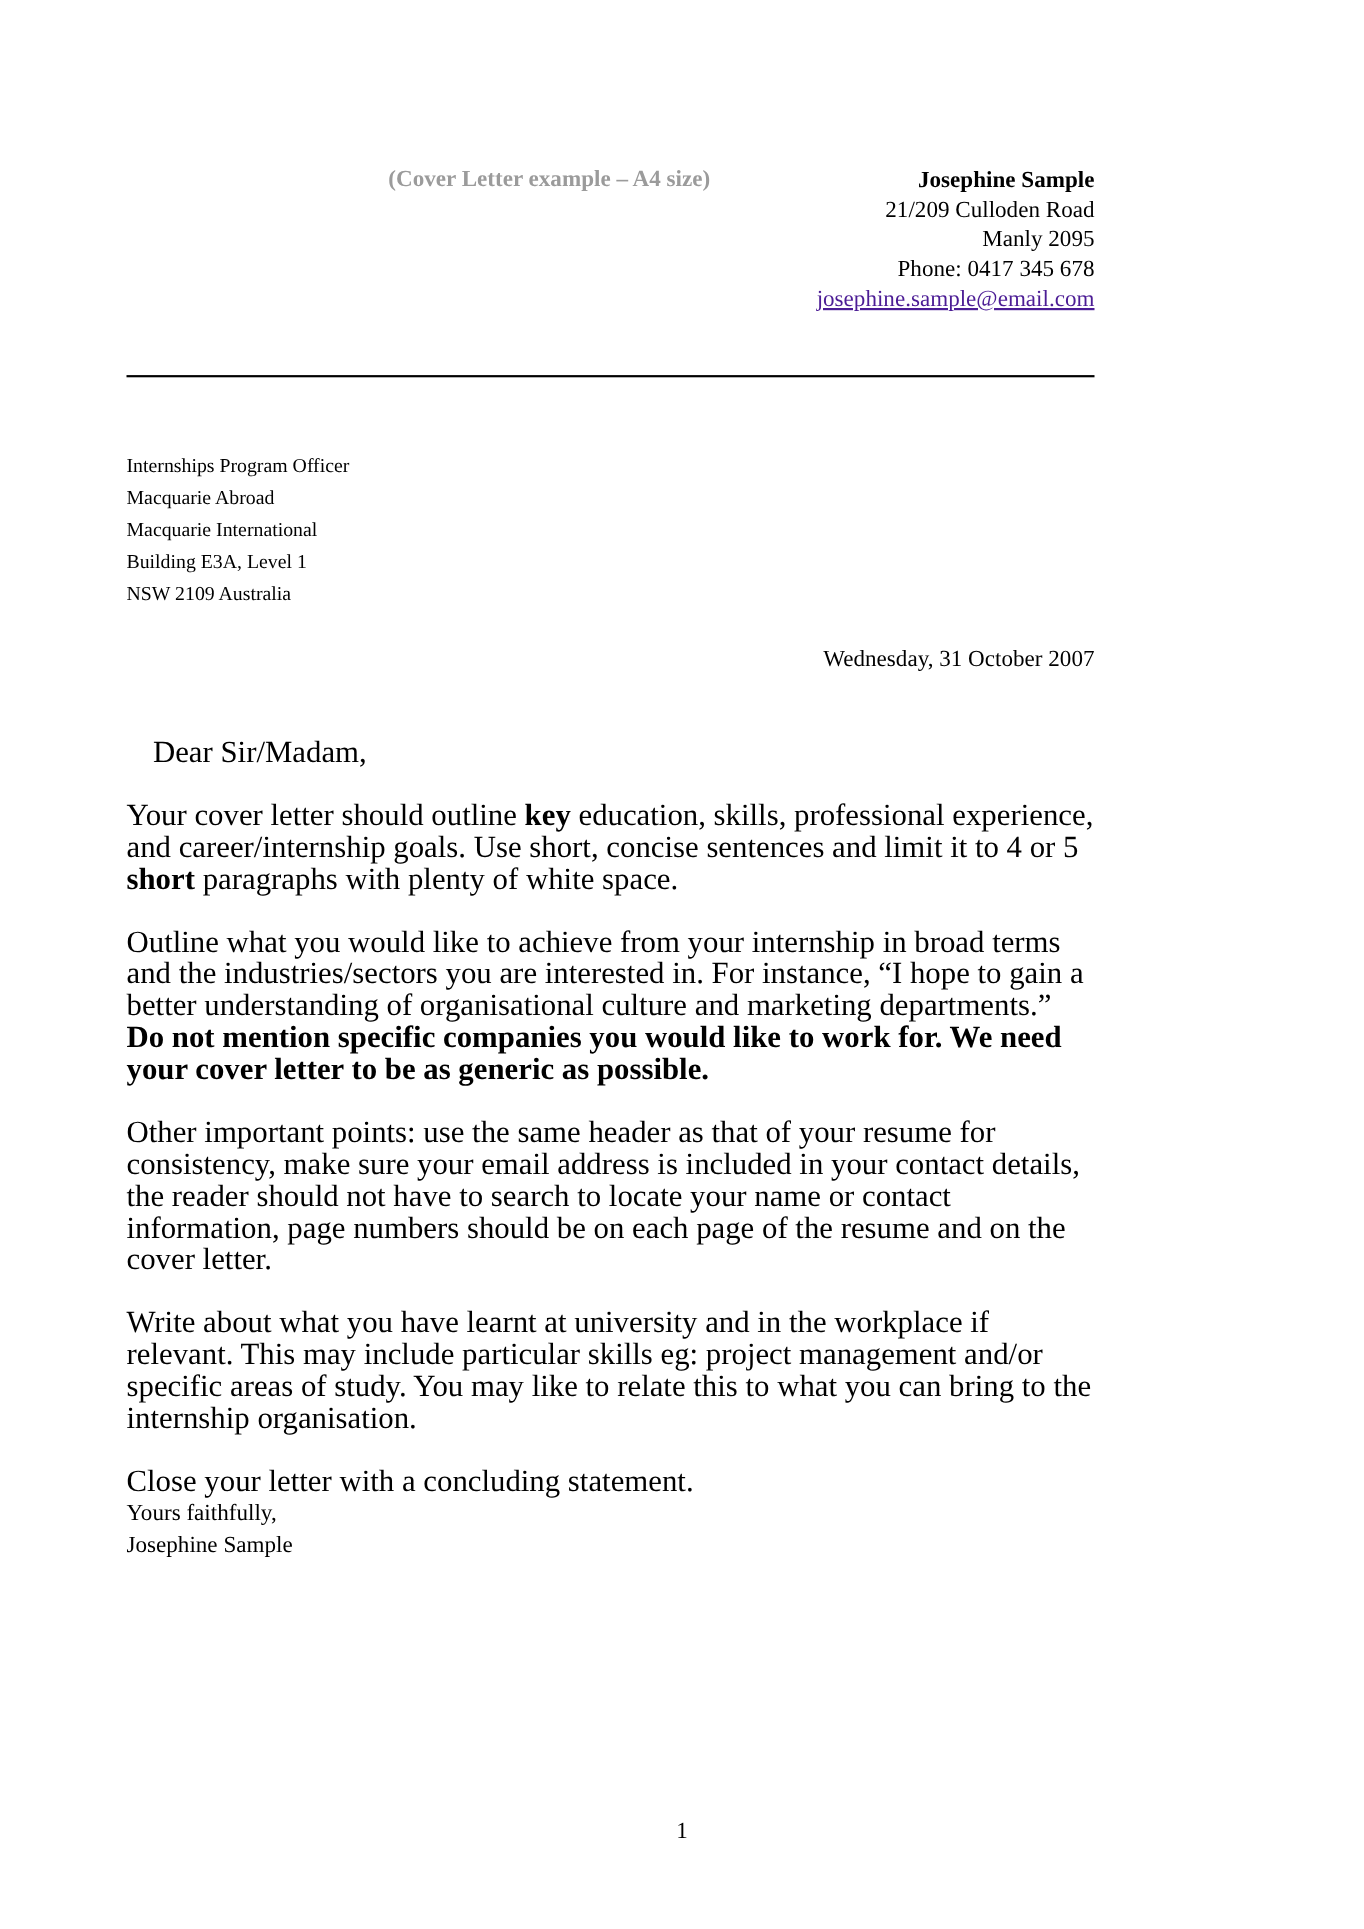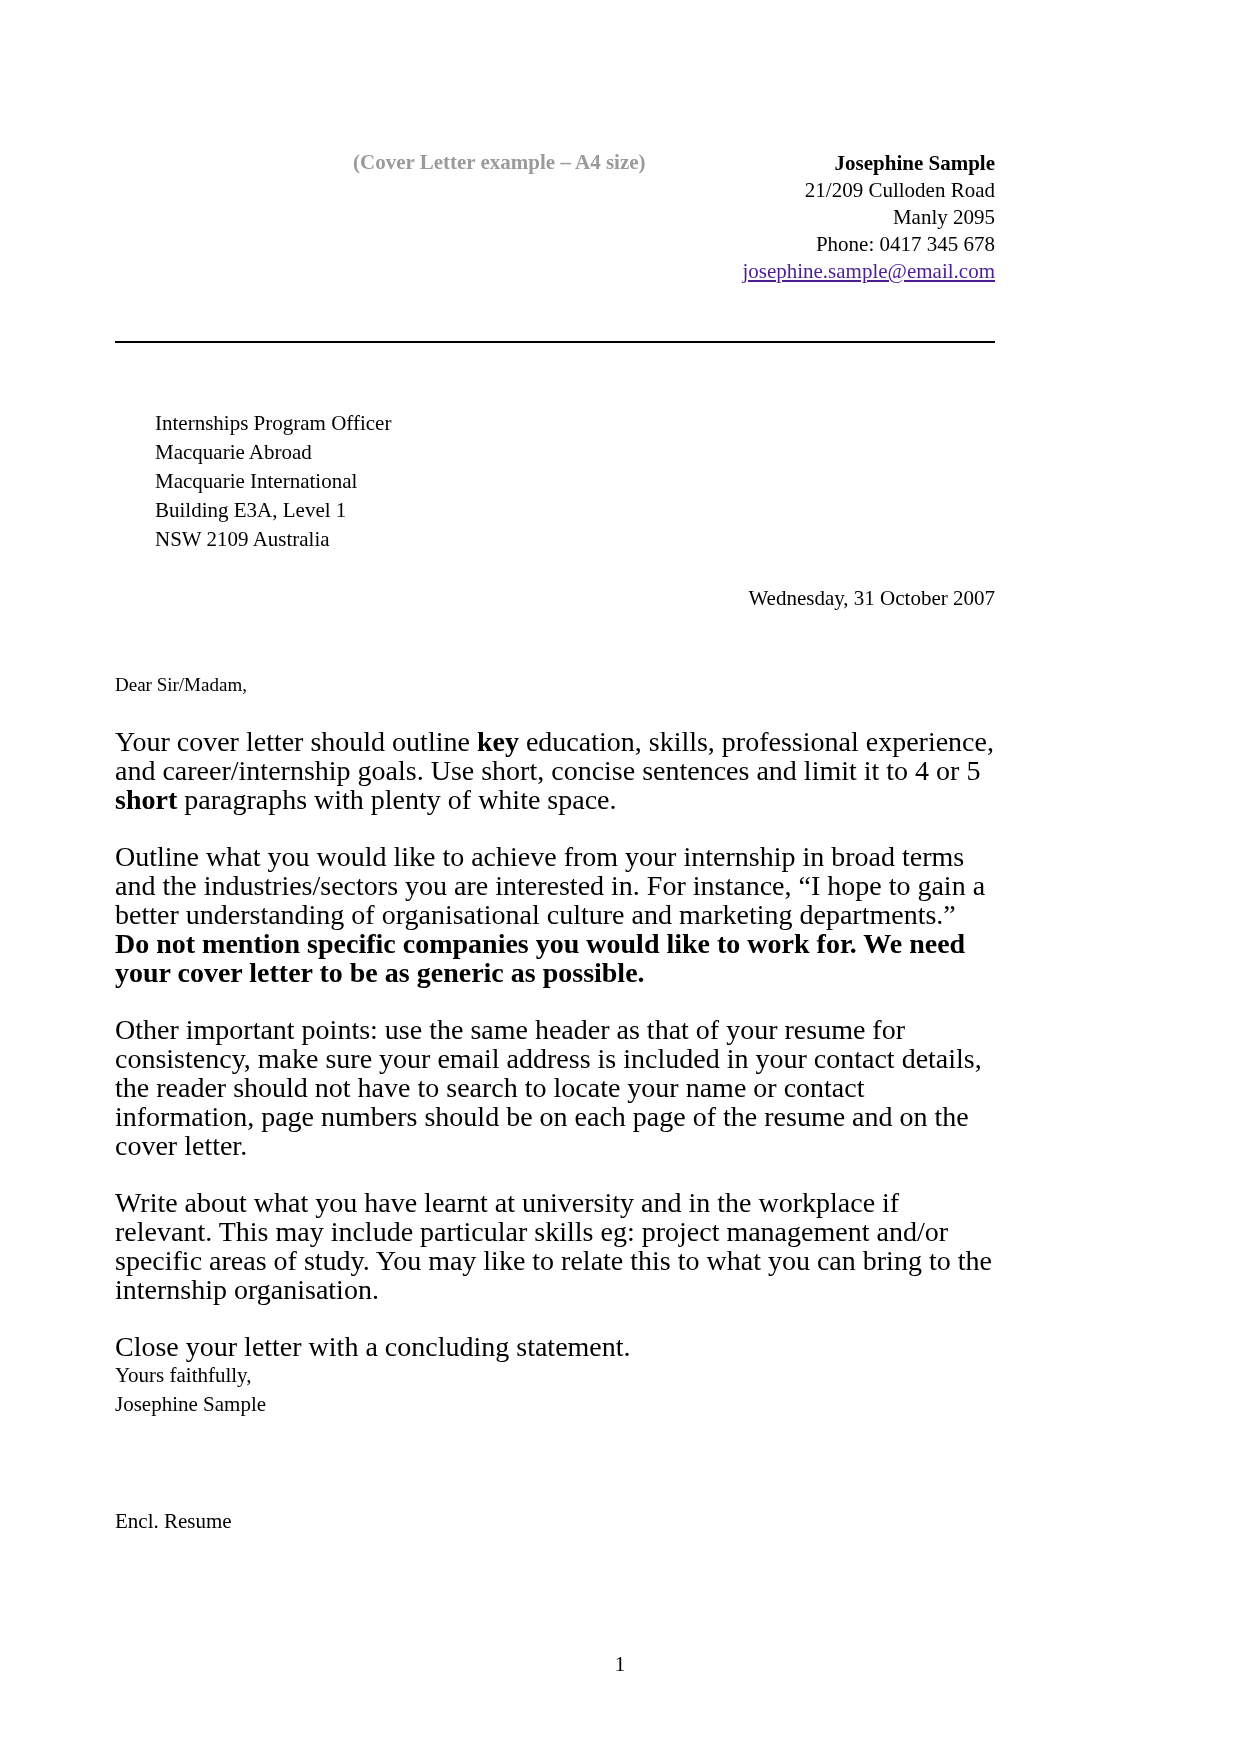--- a/index.html
+++ b/index.html
@@ -49,34 +49,34 @@
     cursor: pointer;
   }
   .divider {
     border: none;
     border-top: 2px solid #000000;
     margin: 56px 0 0 0;
     width: 100%;
   }
   .recipient {
     margin-top: 66px;
-    font-size: 21px;
+    font-size: 18px;
     line-height: 29px;
-    margin-left: 40px;
   }
   .date-line {
     margin-top: 30px;
     text-align: right;
     font-size: 21px;
     line-height: 29px;
   }
   .salutation {
     margin-top: 57px;
-    font-size: 19px;
+    font-size: 28px;
     line-height: 29px;
+    margin-left: 24px;
   }
   .letter-body .body-para {
     margin: 28px 0 0 0;
     font-size: 28px;
     line-height: 29px;
   }
   .closing {
     font-size: 21px;
     line-height: 29px;
   }
@@ -134,18 +134,17 @@
         <p class="body-para"><span>Other important points: use the same header as that of your resume for consistency, make sure your email address is included in your contact details, the reader should not have to search to locate your name or contact information, page numbers should be on each page of the resume and on the cover letter.</span></p>
         <p class="body-para"><span>Write about what you have learnt at university and in the workplace if relevant. This may include particular skills eg: project management and/or specific areas of study. You may like to relate this to what you can bring to the internship organisation.</span></p>
         <p class="body-para"><span>Close your letter with a concluding statement.</span></p>
       </div>
 
     <div class="closing">
       <div>Yours faithfully,</div>
       <div>Josephine Sample</div>
     </div>
 
-    <div class="enclosure">Encl. Resume</div>
 
   </div>
 
   <div class="page-number">1</div>
 </div>
 
 </body></html>

